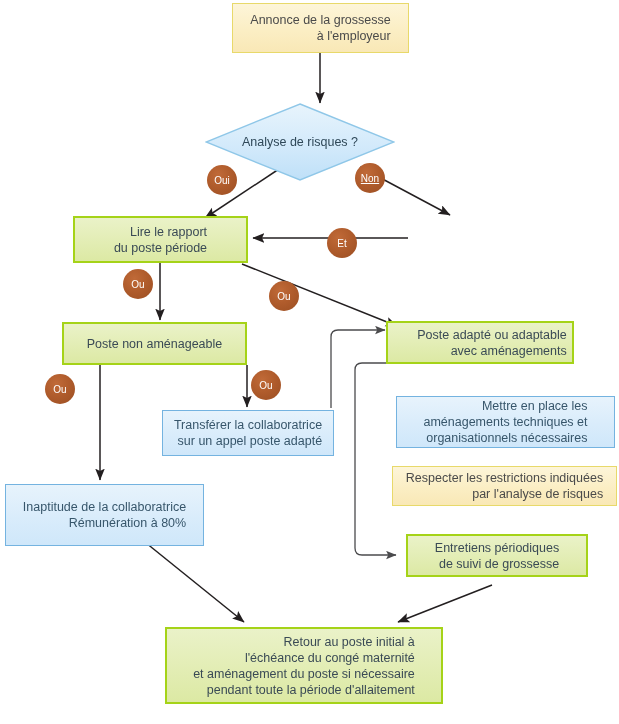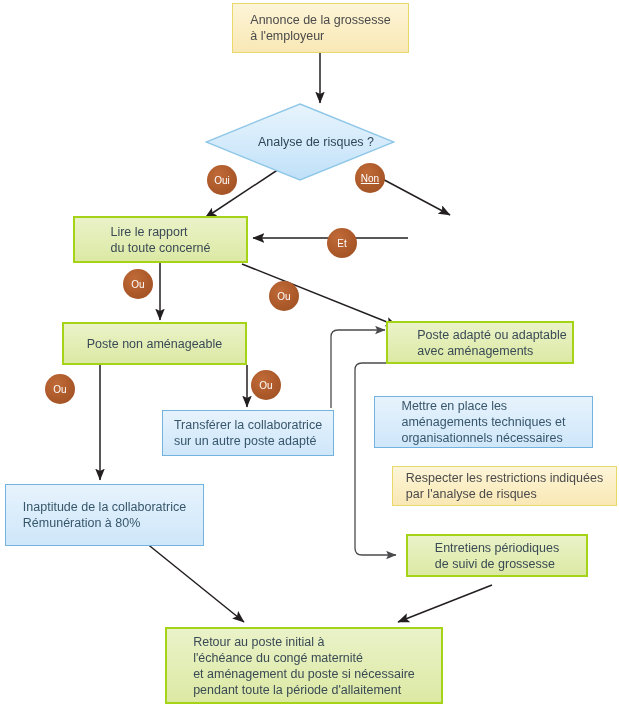--- a/index.html
+++ b/index.html
@@ -20,21 +20,21 @@
     left: 0; top: 0;
     width: 619px; height: 724px;
     pointer-events: none;
   }
   .node {
     position: absolute;
     box-sizing: border-box;
     display: flex;
     align-items: center;
     justify-content: center;
-    text-align: left;
+    text-align: right;
     color: #2f4858;
     font-size: 12.5px;
     line-height: 16px;
     white-space: pre-line;
     padding: 2px 4px;
   }
   .n-green {
     border: 2px solid #a5d318;
     background: linear-gradient(180deg, #eaf2c8 0%, #e4eeb8 45%, #dce9a4 100%);
     color: #3a4a55;
@@ -47,21 +47,21 @@
   .n-yellow {
     border: 1px solid #e8d96a;
     background: linear-gradient(180deg, #fdf5d9 0%, #fbeec4 55%, #f9e8b6 100%);
     color: #4a4a4a;
   }
   .diamond-wrap {
     position: absolute;
   }
   .diamond-label {
     position: absolute;
-    left: 16px; top: 0;
+    left: 0; top: 0;
     width: 100%; height: 100%;
     display: flex;
     align-items: center;
     justify-content: center;
     color: #2f4858;
     font-size: 12.5px;
     text-align: center;
   }
   .conn {
     position: absolute;
@@ -129,34 +129,34 @@
           <stop offset="100%" stop-color="#bfe0f8"></stop>
         </linearGradient>
       </defs>
       <polygon points="95,1 189,39 95,77 1,39" fill="url(#dgrad)" stroke="#8fc7e8" stroke-width="1.4"></polygon>
     </svg>
     <div class="diamond-label">Analyse de risques ?</div>
   </div>
 
 
   <div class="node n-green" style="left:73px; top:216px; width:175px; height:47px;">Lire le rapport
-du toute concerné</div>
+du poste période</div>
 
   <div class="node n-green" style="left:62px; top:322px; width:185px; height:43px;">Poste non aménageable</div>
 
   <div class="node n-green" style="left:386px; top:321px; width:188px; height:43px;padding-left:28px;">Poste adapté ou adaptable
 avec aménagements</div>
 
   <div class="node n-blue" style="left:162px; top:410px; width:172px; height:46px;">Transférer la collaboratrice
-sur un autre poste adapté</div>
+sur un appel poste adapté</div>
 
   <div class="node n-blue" style="left:5px; top:484px; width:199px; height:62px;">Inaptitude de la collaboratrice
 Rémunération à 80%</div>
 
-  <div class="node n-blue" style="left:374px; top:396px; width:219px; height:52px;">Mettre en place les
+  <div class="node n-blue" style="left:396px; top:396px; width:219px; height:52px;">Mettre en place les
 aménagements techniques et
 organisationnels nécessaires</div>
 
   <div class="node n-yellow" style="left:392px; top:466px; width:225px; height:40px;">Respecter les restrictions indiquées
 par l'analyse de risques</div>
 
   <div class="node n-green" style="left:406px; top:534px; width:182px; height:43px;">Entretiens périodiques
 de suivi de grossesse</div>
 
   <div class="node n-green" style="left:165px; top:627px; width:278px; height:77px;">Retour au poste initial à

